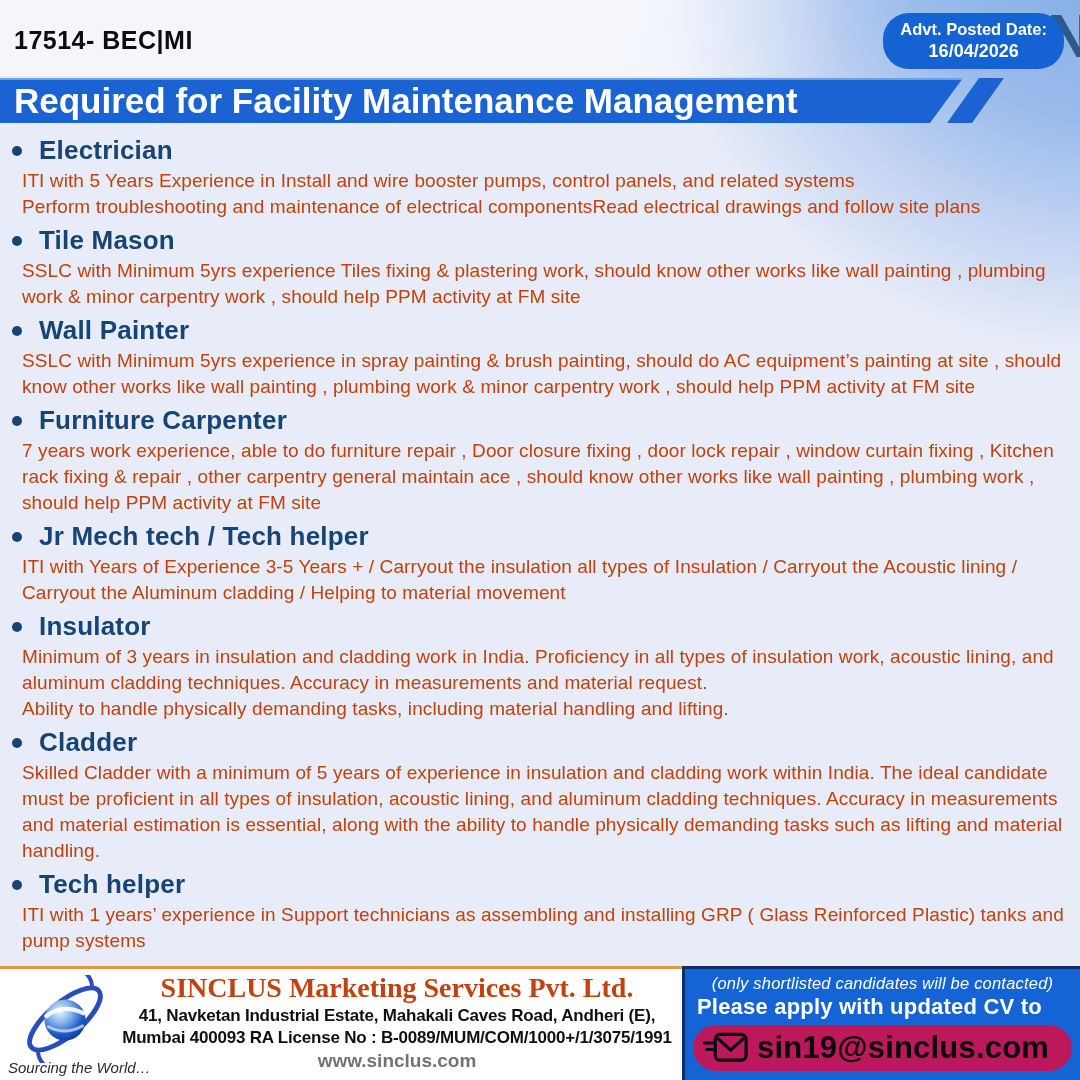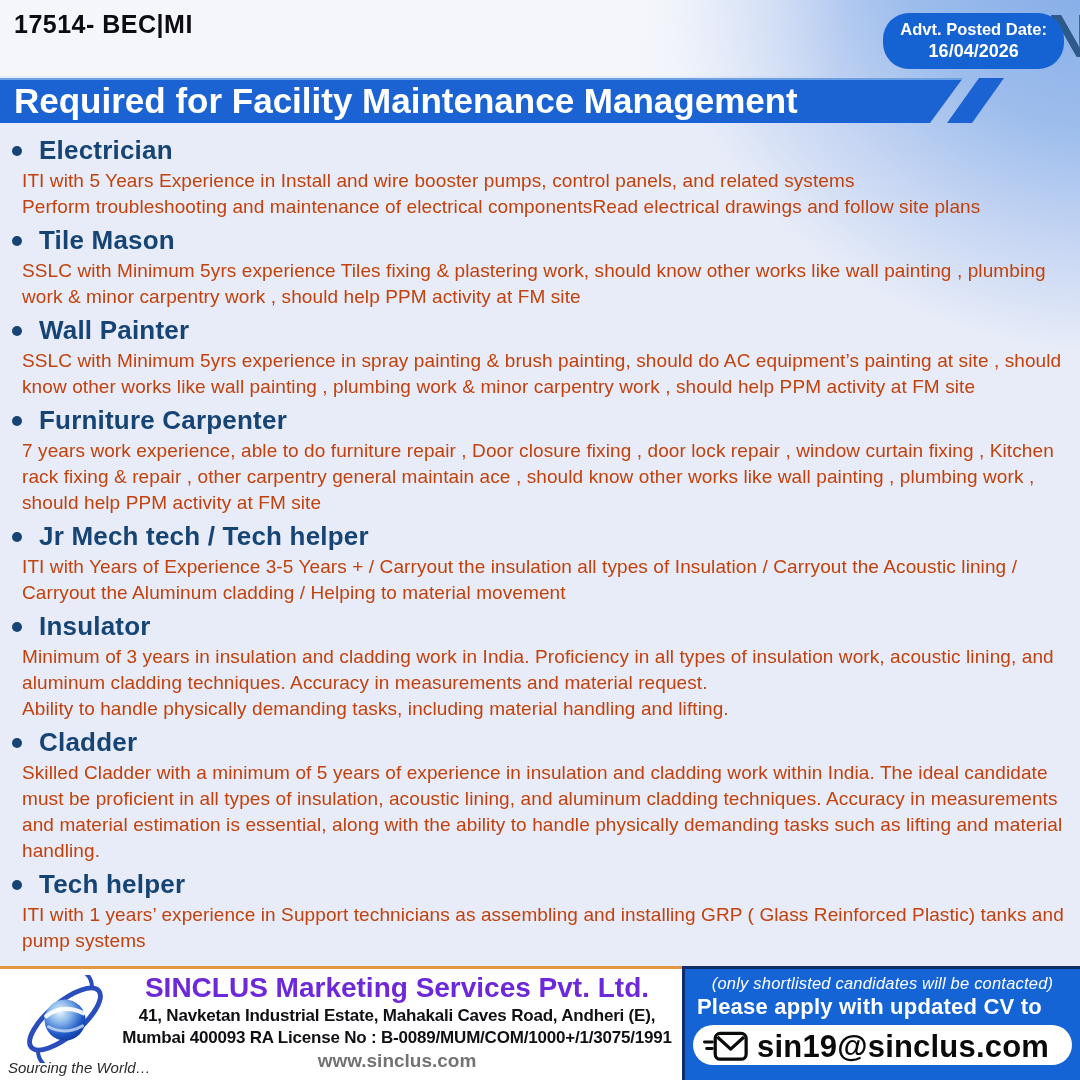--- a/index.html
+++ b/index.html
@@ -5,21 +5,21 @@
   html,body{margin:0;padding:0;background:#cfd6e4;}
   .page{position:relative;width:1080px;height:1080px;overflow:hidden;
         background:#e7ecf8;font-family:"Liberation Sans",sans-serif;}
   
   .swoosh{position:absolute;inset:0;z-index:0;
     background:radial-gradient(ellipse 640px 580px at 103% -6%,
       #7ea8e6 0%, #9dbdec 34%, #c7d6f3 54%, rgba(231,237,248,0) 72%);}
   .header-light{position:absolute;top:0;left:0;width:100%;height:76px;z-index:0;
     background:linear-gradient(100deg, rgba(255,255,255,.55) 58%, rgba(255,255,255,0) 78%);}
   
-  .refcode{position:absolute;left:14px;top:10px;z-index:2;font-size:25px;font-weight:bold;
+  .refcode{position:absolute;left:14px;top:26px;z-index:2;font-size:25px;font-weight:bold;
     color:#0c0c12;letter-spacing:.5px;}
   .country{position:absolute;left:12px;top:1px;width:100%;text-align:right;z-index:1;
     font-size:61px;font-weight:bold;color:#2e5a8a;letter-spacing:1px;}
   .badge{position:absolute;right:16px;top:13px;z-index:2;background:#1563d2;color:#fff;
     border-radius:26px;padding:7px 17px;text-align:center;}
   .badge .b1{font-size:16.5px;font-weight:bold;}
   .badge .b2{font-size:18px;font-weight:bold;margin-top:2px;}
   
   .banner{position:absolute;left:0;top:78px;width:1000px;height:45px;z-index:2;
     background:linear-gradient(180deg,#6ba0e2 0,#6ba0e2 2px,#1b63d2 2px);
@@ -37,30 +37,30 @@
   .job-head{display:flex;align-items:center;gap:17px;margin:3px 0 2px;}
   .bullet{width:10px;height:10px;border-radius:50%;background:#164474;flex:none;margin-left:2px;}
   .job-title{font-size:26px;font-weight:bold;color:#164474;margin:0;letter-spacing:.2px;}
   .job-desc{margin:0 0 5px 12px;padding-right:4px;font-size:19px;line-height:26px;
     color:#c2410c;white-space:pre-line;letter-spacing:.1px;}
   
   .footer{position:absolute;left:0;bottom:0;width:100%;height:114px;background:#fff;
     border-top:3px solid #e2973f;box-sizing:border-box;z-index:3;}
   .logo{position:absolute;left:16px;top:6px;}
   .f-left{position:absolute;left:116px;top:3px;width:562px;text-align:center;}
-  .company{font-family:Liberation Sans, sans-serif;font-weight:bold;font-size:28px;color:#6d28d9;}
+  .company{font-family:Liberation Serif, serif;font-weight:bold;font-size:28px;color:#c2410c;}
   .addr{font-size:17px;font-weight:bold;color:#101014;margin-top:2px;letter-spacing:-0.2px;}
   .website{font-size:19px;font-weight:bold;color:#737373;margin-top:2px;}
   .tagline{position:absolute;left:8px;bottom:4px;font-style:italic;font-size:15px;color:#2a2a2a;}
   .contact-box{position:absolute;right:0;top:-3px;width:398px;height:117px;background:#1564d6;
     border:3px solid #0f2c6b;border-right:none;box-sizing:border-box;padding:5px 8px 0 8px;}
   .note{font-style:italic;font-size:16.5px;color:#fff;text-align:center;letter-spacing:.2px;}
   .cta{font-size:22px;font-weight:bold;color:#fff;margin-top:1px;padding-left:4px;letter-spacing:.2px;}
-  .pill{margin-top:5px;background:#ffffff;border-radius:999px;height:40px;display:flex;
-    align-items:flex-end;gap:8px;padding:0 10px;}
+  .pill{margin-top:5px;background:#be185d;border-radius:999px;height:46px;display:flex;
+    align-items:center;gap:8px;padding:0 10px;}
   .email{font-size:31px;font-weight:bold;color:#0a0a0a;letter-spacing:.2px;}
 </style>
 </head>
 <body>
 
 <div class="page">
   <div class="swoosh"></div>
   <div class="header-light"></div>
 
   <div class="refcode">17514- BEC|MI</div>

